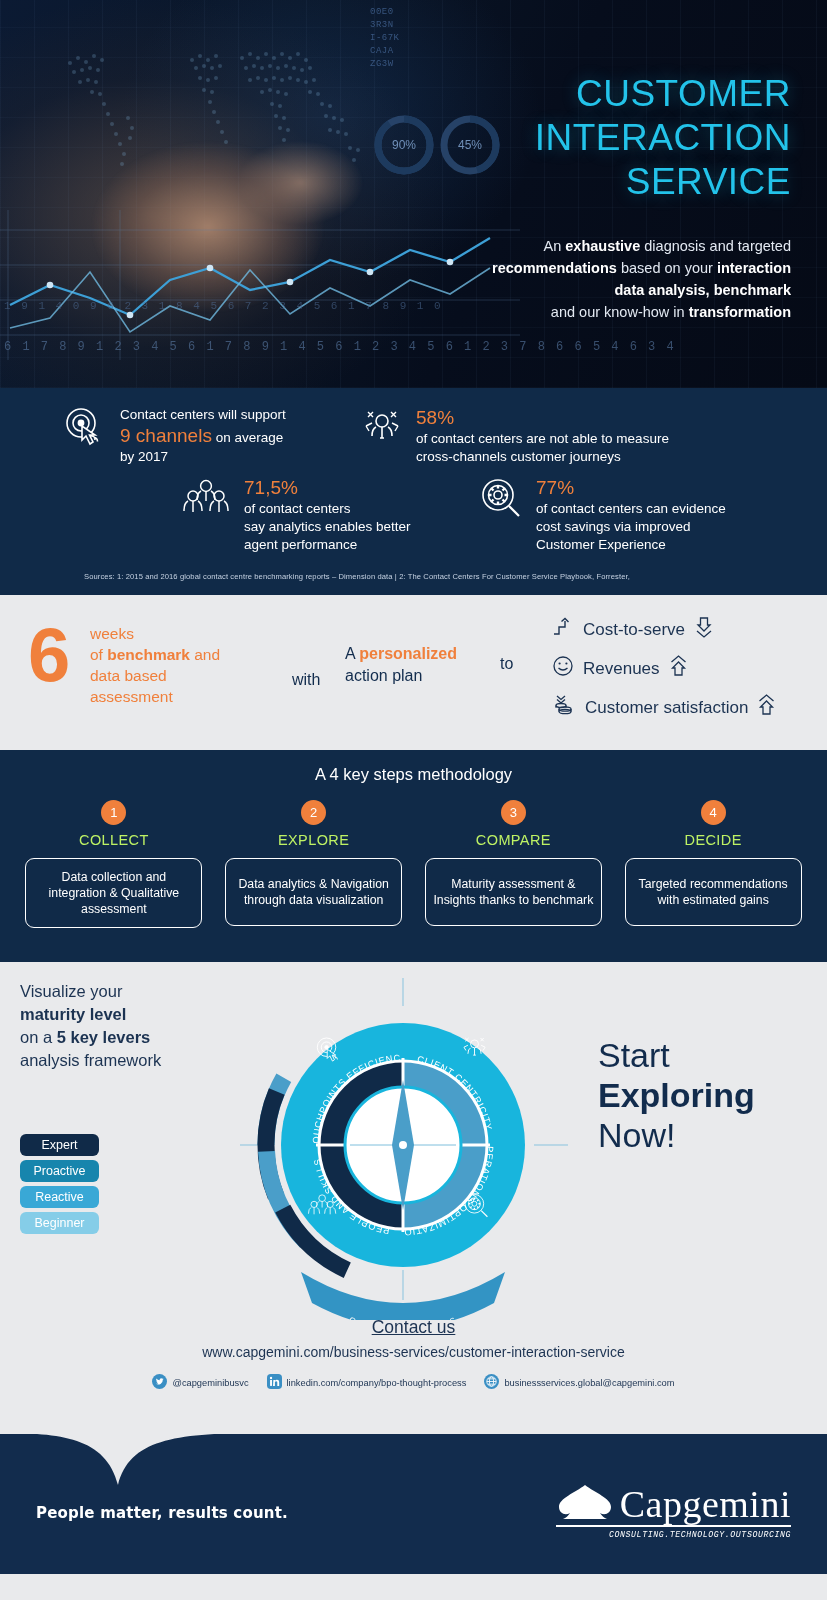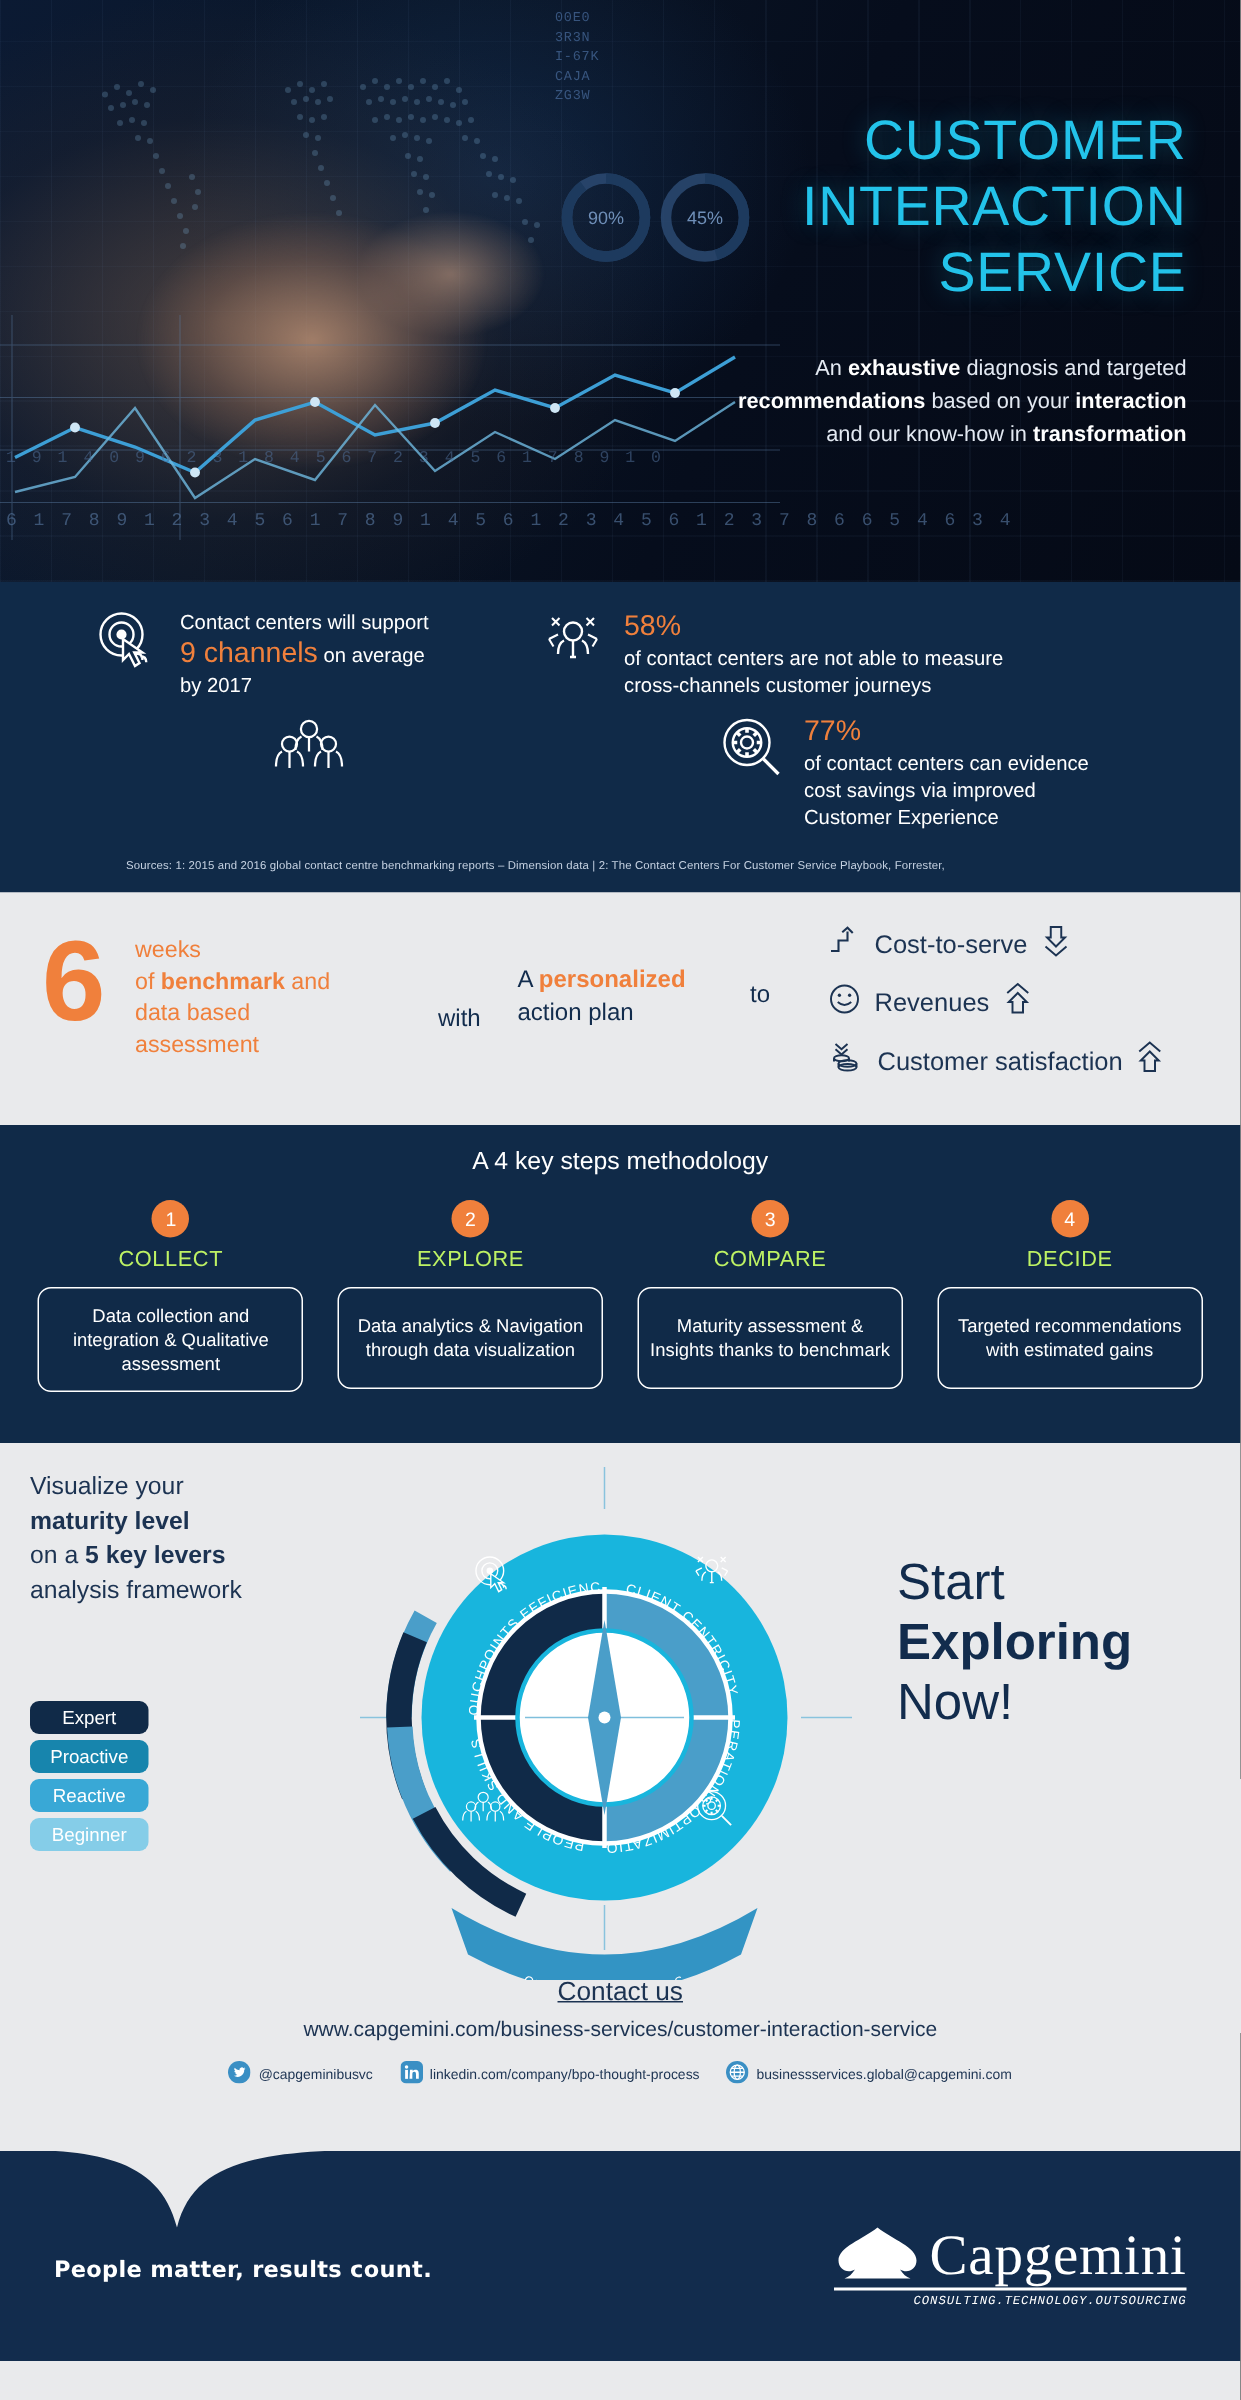--- a/index.html
+++ b/index.html
@@ -343,20 +343,21 @@
 
     <div class="hero-title">
       <div>CUSTOMER</div>
       <div>INTERACTION</div>
       <div>SERVICE</div>
     </div>
 
     <div class="hero-sub">
       <div><span>An </span><b>exhaustive</b><span> diagnosis and targeted</span></div>
       <div><b>recommendations</b><span> based on your </span><b>interaction</b></div>
+      <div><b>data analysis, benchmark</b></div>
       <div><span>and our know-how in </span><b>transformation</b></div>
     </div>
   </div>
 
   <div class="stats">
 
     <div class="stat s1">
       <span class="ico">
         <svg width="46" height="44" viewBox="0 0 46 44" fill="none" stroke="#fff" stroke-width="1.6">
           <circle cx="19" cy="17" r="14"></circle>
@@ -394,20 +395,26 @@
     <div class="stat s3">
       <span class="ico">
         <svg width="52" height="46" viewBox="0 0 52 46" fill="none" stroke="#fff" stroke-width="1.5">
           <circle cx="26" cy="10" r="5.4"></circle>
           <path d="M21 15 q-4 2 -4 9 M31 15 q4 2 4 9 M26 15 v10"></path>
           <circle cx="13" cy="20" r="5"></circle>
           <path d="M8 25 q-4 2 -4 10 M18 25 q4 2 4 10 M13 25 v11"></path>
           <circle cx="39" cy="20" r="5"></circle>
           <path d="M34 25 q-4 2 -4 10 M44 25 q4 2 4 10 M39 25 v11"></path>
         </svg>
+      </span>
+      <span class="txt">
+        <span class="big">71,5%</span><br>
+        <span>of contact centers</span><br>
+        <span>say analytics enables better</span><br>
+        <span>agent performance</span>
       </span>
     </div>
 
     <div class="stat s4">
       <span class="ico">
         <svg width="46" height="46" viewBox="0 0 46 46" fill="none" stroke="#fff" stroke-width="1.6">
           <circle cx="20" cy="19" r="15"></circle>
           <circle cx="20" cy="19" r="9.5"></circle>
           <circle cx="20" cy="19" r="4"></circle>
           <g stroke-width="2.4">

